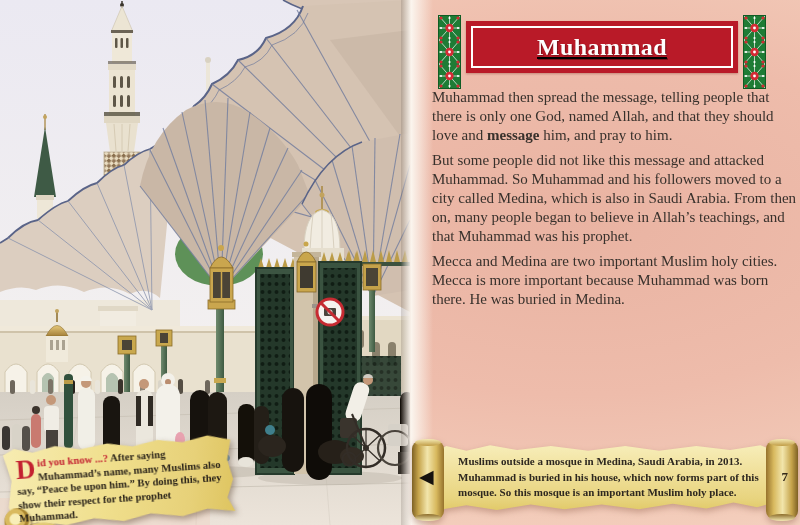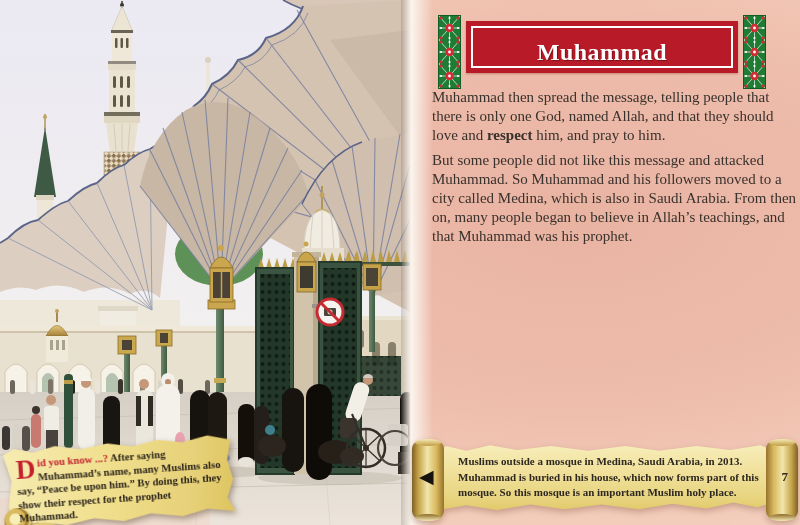--- a/index.html
+++ b/index.html
@@ -29,21 +29,21 @@
   .dyk-lead{color:#c32130;}
   .dyk-cap{float:left;color:#c32130;font-size:27px;line-height:23px;font-weight:bold;margin:1px 2px 0 0;}
   
   .ornament{position:absolute;top:15px;width:23px;height:74px;border:1px solid #0f5c24;box-sizing:border-box;}
   .ornament svg{display:block;}
   .orn-left{left:438px;}
   .orn-right{left:743px;}
   .title-banner{position:absolute;left:466px;top:21px;width:272px;height:52px;background:#b91a28;
     box-shadow:0 1px 2px rgba(120,40,30,.35);}
   .title-banner-inner{position:absolute;inset:5px;border:2px solid #ffffff;
-    display:flex;align-items:flex-end;justify-content:center;}
+    display:flex;align-items:center;justify-content:center;text-decoration:underline;}
   .page-title{color:#fff;font-size:24px;font-weight:bold;letter-spacing:.4px;margin:0;
     text-shadow:1px 1px 1px rgba(60,10,10,.5);}
   .body-text{position:absolute;left:432px;top:88px;width:366px;color:#38312c;
     font-size:15px;line-height:19px;}
   .body-text p{margin:0 0 6px 0;}
   .body-text p+p{margin-top:6px;}
   
   .cap-scroll{position:absolute;left:412px;top:441px;width:386px;height:78px;
     filter:drop-shadow(0 3px 3px rgba(120,70,50,.35));}
   .cap-paper{position:absolute;left:24px;right:24px;top:3px;bottom:7px;
@@ -491,22 +491,23 @@
       </svg>
   </div>
 
   <div class="title-banner">
     <div class="title-banner-inner">
       <h1 class="page-title">Muhammad</h1>
     </div>
   </div>
 
   <div class="body-text">
-    <p><span>Muhammad then spread the message, telling people that there is only one God, named Allah, and that they should love and </span><b>respect</b><span> him, and pray to him.</span></p>
+    <p><span>Muhammad then spread the message, telling people that there is only one God, named Allah, and that they should love and </span><b>message</b><span> him, and pray to him.</span></p>
     <p><span>But some people did not like this message and attacked Muhammad.  So Muhammad and his followers moved to a city called Medina, which is also in Saudi Arabia.  From then on, many people began to believe in Allah’s teachings, and that Muhammad was his prophet.</span></p>
+    <p><span>Mecca and Medina are two important Muslim holy cities.  Mecca is more important because Muhammad was born there.  He was buried in Medina.</span></p>
   </div>
 
   <div class="cap-scroll">
     <div class="cap-paper"></div>
     <div class="cap-roll cap-roll-left">
       <span class="cap-arrow">◀</span>
     </div>
     <div class="cap-roll cap-roll-right">
       <span class="cap-pagenum">7</span>
     </div>

